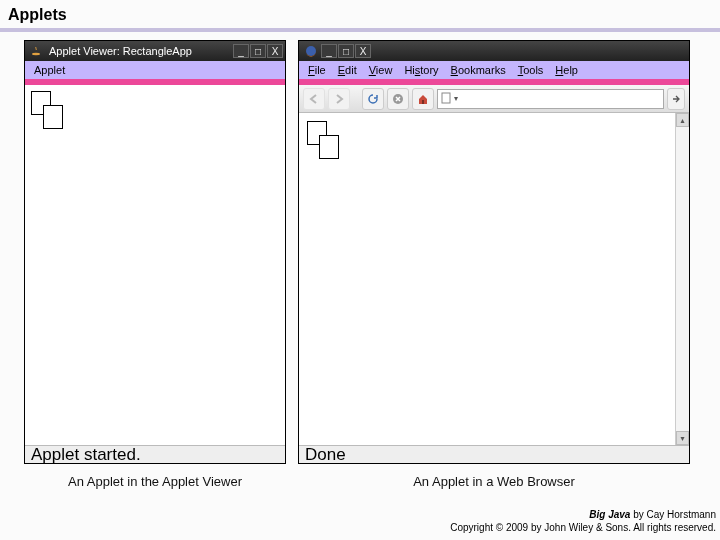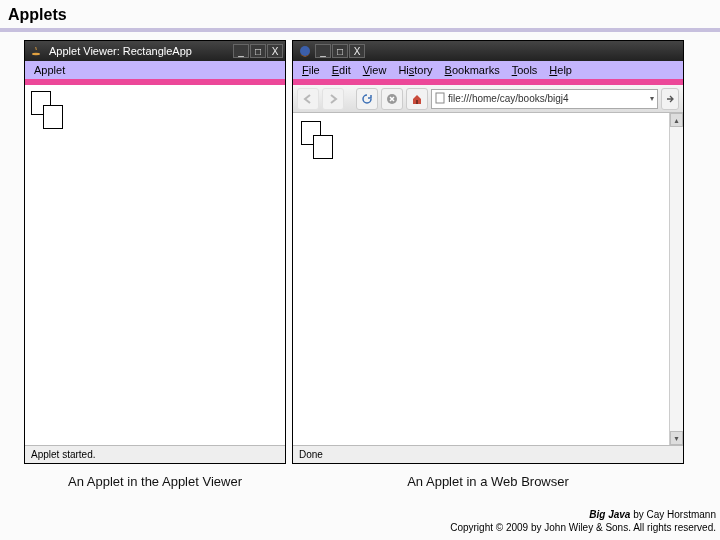--- a/index.html
+++ b/index.html
@@ -1,36 +1,36 @@
 <!DOCTYPE html>
 <html><head>
 <meta charset="utf-8">
 <style>
   * { box-sizing: border-box; margin: 0; padding: 0; }
   body { width: 720px; height: 540px; background: #fbfbfb; font-family: Arial, sans-serif; position: relative; }
   .page-title { font-size: 16px; font-weight: bold; padding: 6px 8px 4px; color: #000; }
   .title-rule { height: 4px; background: #c7c0de; }
-  .panels { display: flex; gap: 6px; padding: 8px 24px 0 24px; }
+  .panels { display: flex; gap: 12px; padding: 8px 24px 0 24px; }
   .panel { display: flex; flex-direction: column; }
   .window { border: 1px solid #000; background: #fff; }
   .titlebar { display: flex; align-items: center; background: linear-gradient(#444,#222); color: #fff; font-size: 11px; height: 20px; padding: 0 2px; }
   .wicon { width: 14px; height: 14px; margin: 0 3px; display: flex; align-items: center; justify-content: center; }
   .wtitle { flex: 1; padding-left: 2px; white-space: nowrap; overflow: hidden; }
   .winbtns { display: flex; gap: 1px; }
   .winbtn { width: 16px; height: 14px; border: 1px solid #666; background: #3a3a3a; display: flex; align-items: center; justify-content: center; font-size: 10px; color: #eee; cursor: pointer; }
   .menubar { display: flex; background: #c4b5fd; border-bottom: 6px solid #ec4899; font-size: 11px; padding: 2px 4px; gap: 2px; }
   .menuitem { padding: 1px 5px; cursor: pointer; }
   .menuitem u { text-decoration: underline; }
   .toolbar { display: flex; align-items: center; background: linear-gradient(#f6f6f6,#dedede); border-bottom: 1px solid #bbb; height: 28px; padding: 0 4px; gap: 3px; }
   .tbtn { width: 22px; height: 22px; border: 1px solid #ccc; border-radius: 3px; background: #f2f2f2; display: flex; align-items: center; justify-content: center; cursor: pointer; }
   .tbtn.ghost { border-color: #e2e2e2; color: #ccc; }
   .addr { flex: 1; display: flex; align-items: center; border: 1px solid #aaa; background: #fff; height: 20px; padding: 0 3px; gap: 3px; }
   .addr-text { flex: 1; font-size: 10px; color: #333; white-space: nowrap; overflow: hidden; }
   .content { position: relative; background: #fff; }
-  .status { background: #eee; border-top: 1px solid #bbb; font-size: 10px; padding: 2px 6px; height: 18px; display:flex; align-items:center; }
+  .status { background: #eee; border-top: 1px solid #bbb; font-size: 17px; padding: 2px 6px; height: 18px; display:flex; align-items:center; }
   .rects { position: absolute; }
   .r1 { position: absolute; border: 1px solid #000; background: #fff; }
   .r2 { position: absolute; border: 1px solid #000; background: #fff; }
   .scrollbar-v { position: absolute; right: 0; top: 0; bottom: 0; width: 14px; background: #eee; border-left: 1px solid #ccc; }
   .sb-btn { height: 14px; background: #ddd; border: 1px solid #bbb; display:flex; align-items:center; justify-content:center; font-size:8px; color:#555;}
   .sb-track { position:absolute; top:14px; bottom:14px; left:0; right:0; background:#f4f4f4;}
   .caption { font-size: 13px; color: #111; padding: 10px 4px 0; text-align: center; }
   .credit { position: absolute; right: 4px; bottom: 6px; text-align: right; font-size: 10px; color: #000; line-height: 1.25; }
   .credit .bj { font-style: italic; font-weight: bold; }
   .java-cup svg, .ff-icon svg { display:block; }
@@ -126,21 +126,20 @@
               <path d="M2 6l4-4 4 4v5H2z" fill="#c94b3b"></path>
               <rect x="5" y="7" width="2" height="4" fill="#7a2e24"></rect>
             </svg>
         </div>
         <div class="addr">
           <span>
             <svg width="10" height="12" viewBox="0 0 10 12">
                 <rect x="1" y="1" width="8" height="10" fill="#fff" stroke="#888"></rect>
               </svg>
           </span>
-          <span class="addr-text">file:///home/cay/books/bigj4</span>
           <span style="font-size:8px;color:#555;">▾</span>
         </div>
         <div class="tbtn" style="width:18px">
           <svg width="10" height="10" viewBox="0 0 10 10">
               <path d="M2 5h5M5 2l3 3-3 3" fill="none" stroke="#555" stroke-width="1.3"></path>
             </svg>
         </div>
       </div>
       <div class="content" style="height:332px;">
         <div class="rects" style="left:8px; top:8px;">

